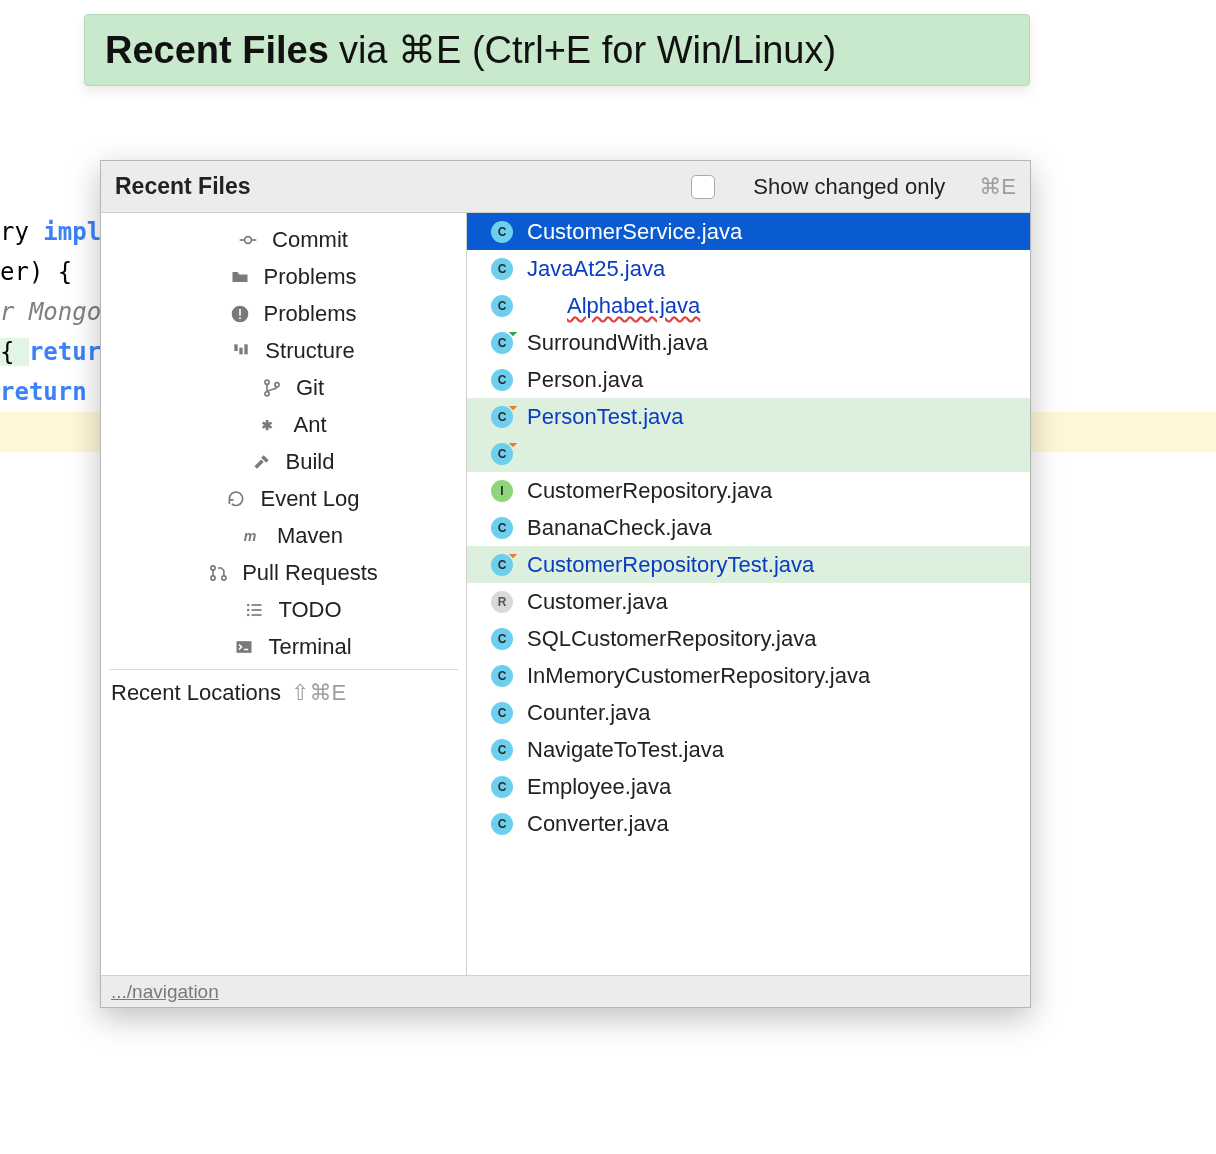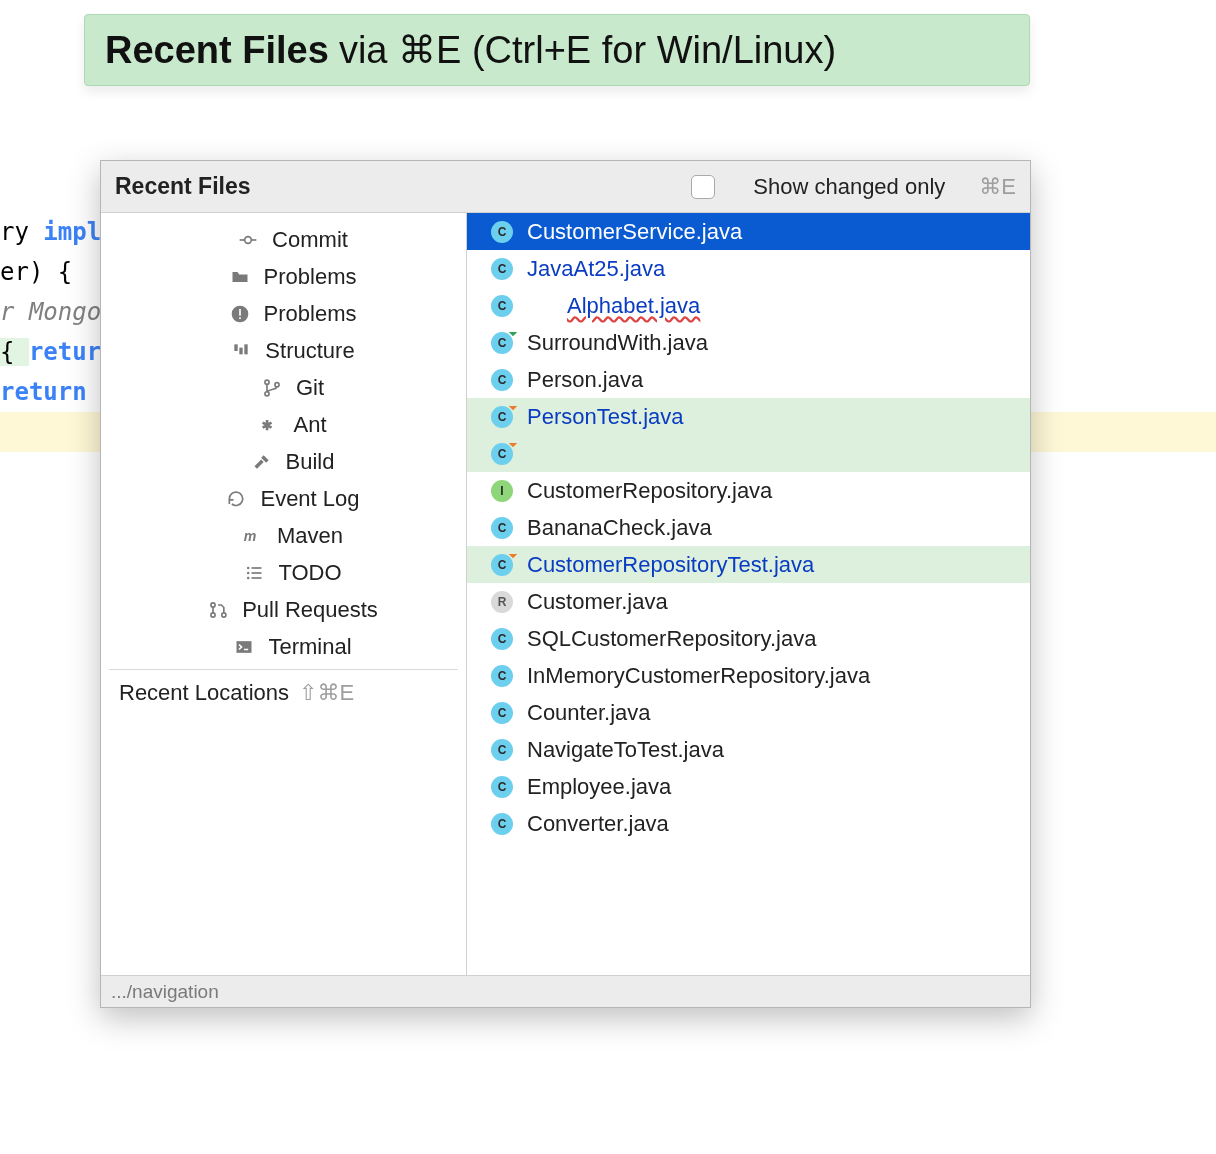--- a/index.html
+++ b/index.html
@@ -124,21 +124,21 @@
       display: flex;
       align-items: center;
       justify-content: center;
       flex-shrink: 0;
     }
     .tool-divider {
       border-top: 1px solid #d9d9d9;
       margin: 4px 8px;
     }
     .recent-locs {
-      padding-left: 18px;
+      padding-left: 10px;
       font-size: 22px;
       color: #222;
       height: 37px;
       display: flex;
       align-items: center;
     }
     .recent-locs .shortcut-gray { margin-left: 10px; }
 
     .file-row {
       display: flex;
@@ -200,20 +200,21 @@
 
     .popup-footer {
       height: 32px;
       background: #ececec;
       border-top: 1px solid #d0d0d0;
       padding-left: 10px;
       display: flex;
       align-items: center;
       font-size: 19px;
       color: #7a7a7a;
+      text-decoration: underline;
     }
 
     svg { width: 20px; height: 20px; }
   </style>
 </head>
 <body>
 
 <div class="banner">
   <b>Recent Files</b>
   <span> via ⌘E (Ctrl+E for Win/Linux)</span>
@@ -324,45 +325,45 @@
           <span class="tool-icon">
             <svg viewBox="0 0 24 24">
               <text x="1" y="18" font-size="17" font-style="italic" font-weight="bold" fill="#7a7a7a">m</text>
             </svg>
           </span>
           <span>Maven</span>
         </div>
         <div class="tool-row">
           <span class="tool-icon">
             <svg viewBox="0 0 24 24">
+              <circle cx="6" cy="6" r="2.5" fill="none" stroke="#7a7a7a" stroke-width="2"></circle>
+              <circle cx="6" cy="18" r="2.5" fill="none" stroke="#7a7a7a" stroke-width="2"></circle>
+              <line x1="6" y1="8" x2="6" y2="16" stroke="#7a7a7a" stroke-width="2"></line>
+              <path d="M12 6h4l3 3v6" fill="none" stroke="#7a7a7a" stroke-width="2"></path>
+              <circle cx="19" cy="18" r="2.5" fill="none" stroke="#7a7a7a" stroke-width="2"></circle>
+            </svg>
+          </span>
+          <span>Pull Requests</span>
+        </div>
+        <div class="tool-row">
+          <span class="tool-icon">
+            <svg viewBox="0 0 24 24">
               <circle cx="5" cy="6" r="1.5" fill="#7a7a7a"></circle>
               <circle cx="5" cy="12" r="1.5" fill="#7a7a7a"></circle>
               <circle cx="5" cy="18" r="1.5" fill="#7a7a7a"></circle>
               <line x1="9" y1="6" x2="21" y2="6" stroke="#7a7a7a" stroke-width="2"></line>
               <line x1="9" y1="12" x2="21" y2="12" stroke="#7a7a7a" stroke-width="2"></line>
               <line x1="9" y1="18" x2="21" y2="18" stroke="#7a7a7a" stroke-width="2"></line>
             </svg>
           </span>
           <span>TODO</span>
         </div>
         <div class="tool-row">
           <span class="tool-icon">
             <svg viewBox="0 0 24 24">
-              <circle cx="6" cy="6" r="2.5" fill="none" stroke="#7a7a7a" stroke-width="2"></circle>
-              <circle cx="6" cy="18" r="2.5" fill="none" stroke="#7a7a7a" stroke-width="2"></circle>
-              <line x1="6" y1="8" x2="6" y2="16" stroke="#7a7a7a" stroke-width="2"></line>
-              <path d="M12 6h4l3 3v6" fill="none" stroke="#7a7a7a" stroke-width="2"></path>
-              <circle cx="19" cy="18" r="2.5" fill="none" stroke="#7a7a7a" stroke-width="2"></circle>
-            </svg>
-          </span>
-          <span>Pull Requests</span>
-        </div>
-        <div class="tool-row">
-          <span class="tool-icon">
-            <svg viewBox="0 0 24 24">
               <rect x="3" y="5" width="18" height="14" fill="#7a7a7a"></rect>
               <path d="M6 9l3 3-3 3M12 15h5" stroke="#fff" stroke-width="2" fill="none"></path>
             </svg>
           </span>
           <span>Terminal</span>
         </div>
         <div class="tool-divider"></div>
         <div class="recent-locs">
           <span>Recent Locations</span>
           <span class="shortcut-gray">⇧⌘E</span>

